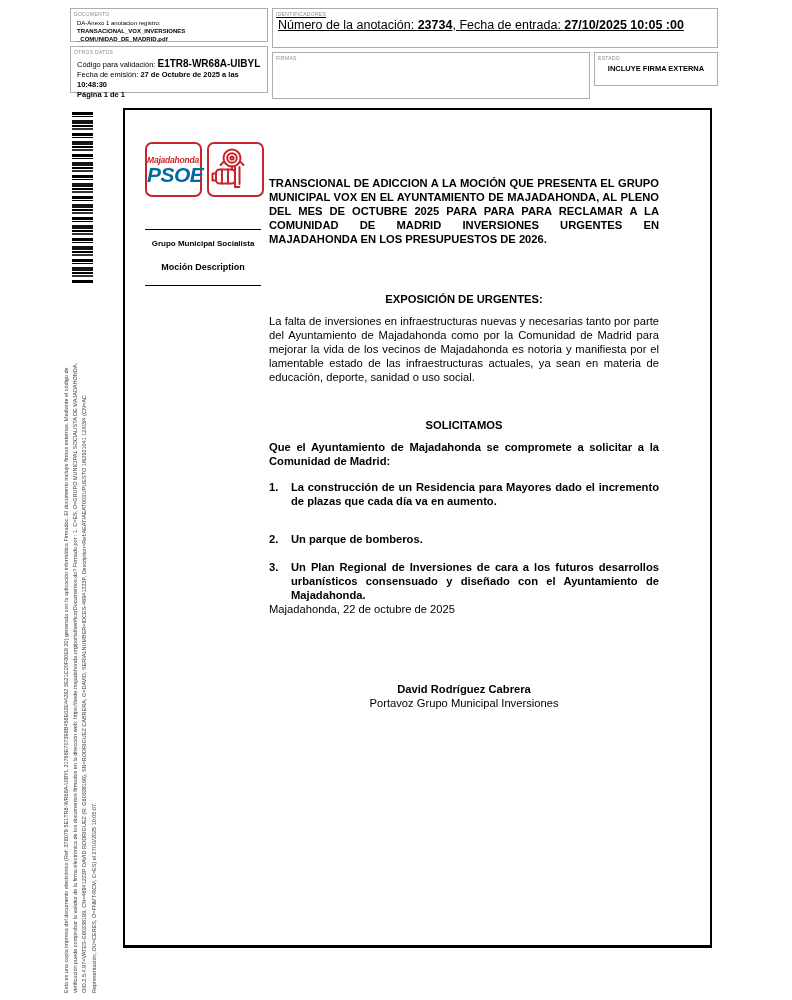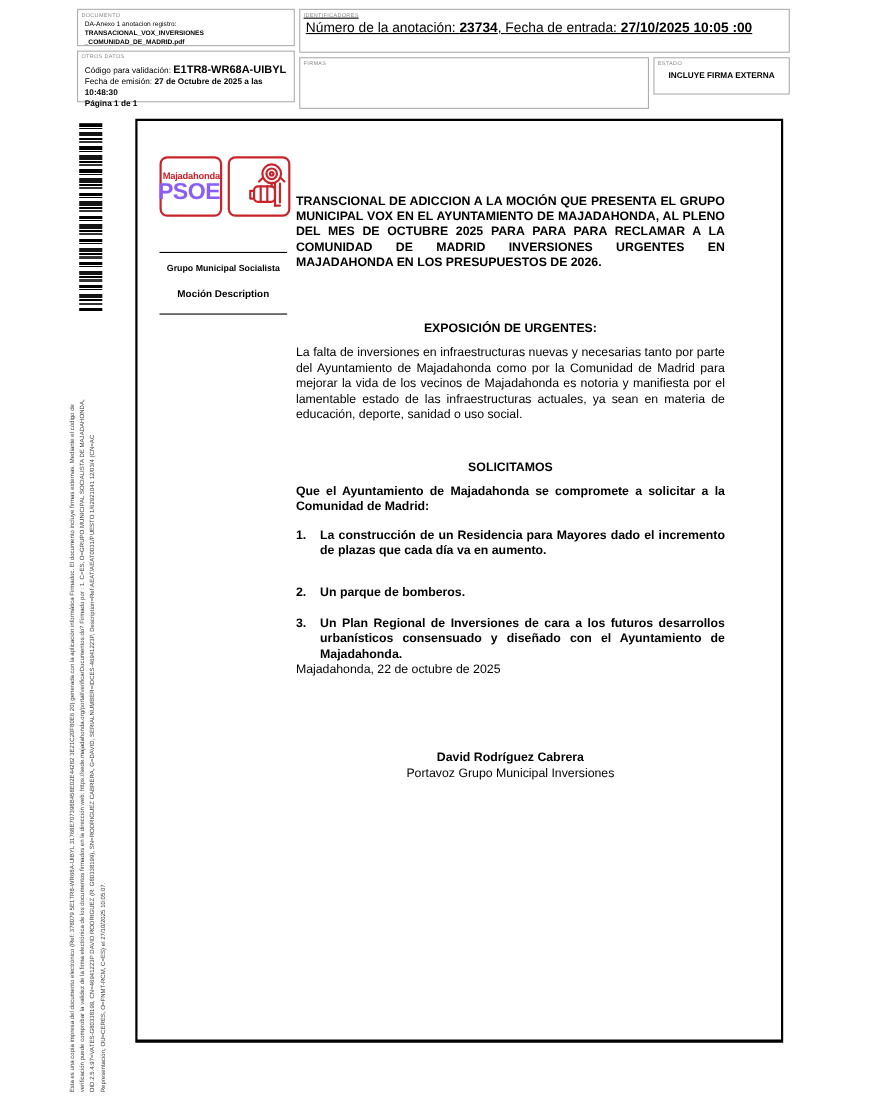--- a/index.html
+++ b/index.html
@@ -60,24 +60,24 @@
 
   
   .page {
     position:absolute; left:123px; top:108px; width:589px; height:840px;
     background:#fff; border:2px solid #000; border-bottom-width:3px;
   }
 
   .logo-row { position:absolute; left:20px; top:32px; display:flex; gap:5px; }
   .logo-box {
     width:57px; height:55px; border:2.5px solid #c9242b; border-radius:7px;
-    display:flex; flex-direction:column; align-items:flex-end; justify-content:center;
+    display:flex; flex-direction:column; align-items:flex-start; justify-content:center;font-style:italic;
   }
   .logo-city  { font-size:8.5px; font-weight:bold; color:#c9242b; letter-spacing:-.2px; }
-  .logo-party { font-size:21px;  font-weight:bold; color:#8b5cf6; line-height:20px; letter-spacing:-.5px; }
+  .logo-party { font-size:21px;  font-weight:bold; color:#0369a1; line-height:20px; letter-spacing:-.5px; }
 
   .rule { position:absolute; left:20px; width:116px; height:1px; background:#000; }
   .rule-top { top:119px; } .rule-bottom { top:175px; }
   .sidebar-label { position:absolute; left:10px; width:136px; text-align:center; font-weight:600; }
   .sidebar-group { top:129px; font-size:8px; }
   .sidebar-type  { top:152px; font-size:9px; }
 
   .text-col {
     position:absolute; left:144px; top:66px; width:390px;
     font-size:11.2px; line-height:14px;

